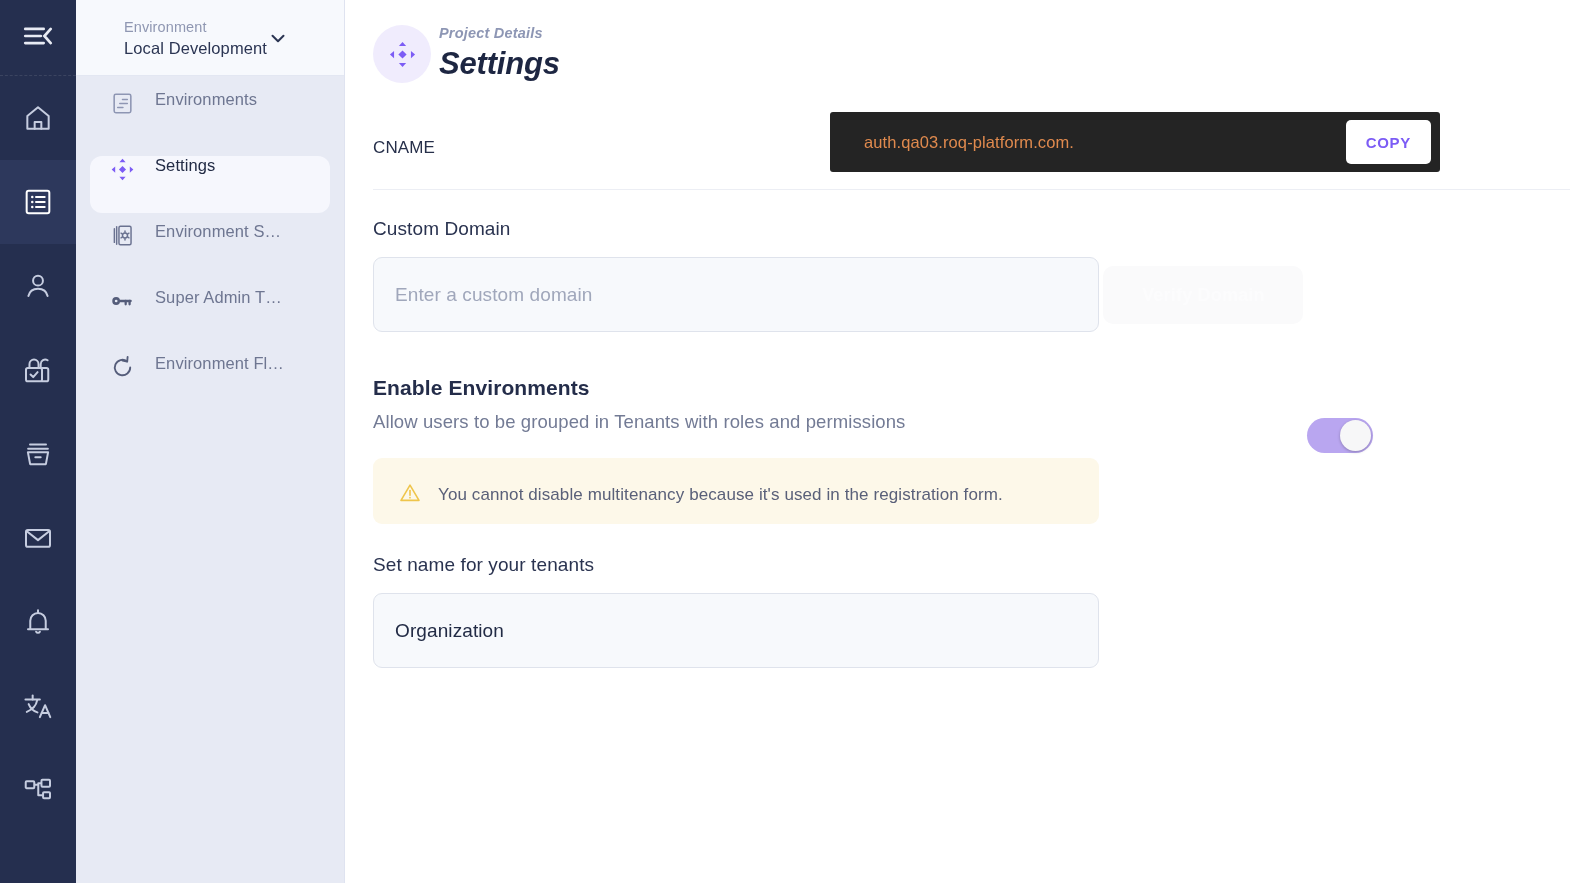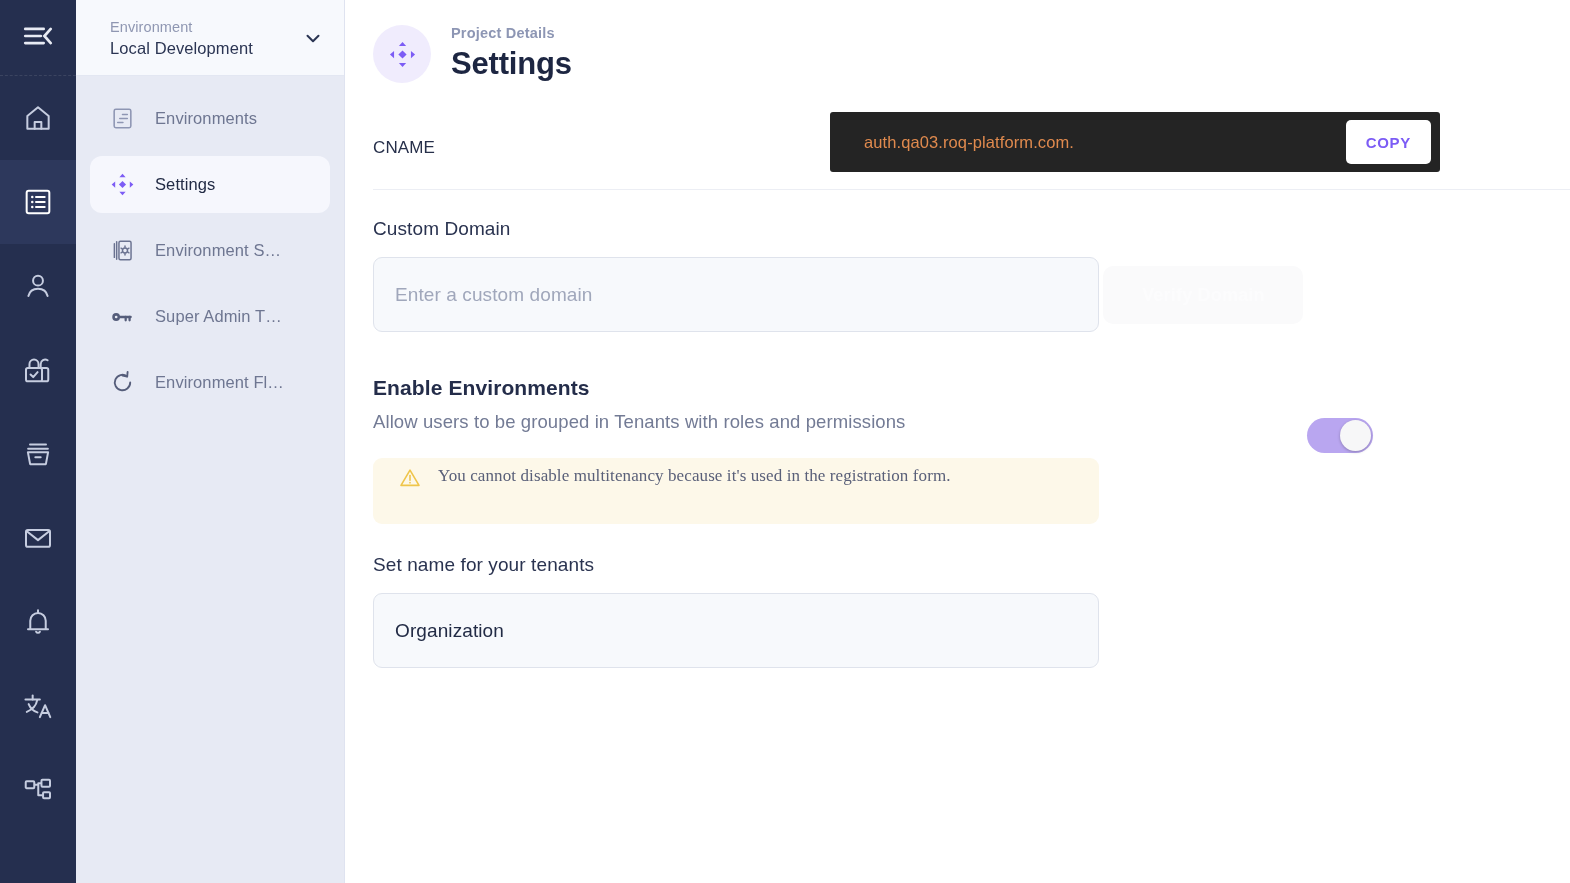--- a/index.html
+++ b/index.html
@@ -32,45 +32,45 @@
 
   
   .sidebar {
     width: 269px; flex: 0 0 269px; height: 883px;
     background: #e7eaf4;
     display: flex; flex-direction: column;
     border-right: 1px solid #dfe3f0;
   }
   .env-switch {
     height: 76px; background: #f7f9fd;
-    padding: 10px 20px 10px 34px;
-    display: flex; align-items: center; justify-content: space-between;
+    padding: 10px 20px 10px 13px;
+    display: flex; align-items: center; justify-content: center;
     cursor: pointer;
     border-bottom: 1px solid #e3e7f2;
   }
   .env-label { font-size: 14.5px; color: #8f97b2; line-height: 20px; letter-spacing: .1px; }
   .env-value { font-size: 16.5px; color: #2b3553; line-height: 22px; letter-spacing: .1px; }
   .chev { color: #2b3553; display: flex; align-items: center; }
 
   .nav { padding: 14px 14px 0 14px; display: flex; flex-direction: column; gap: 9px; }
   .nav-item {
     height: 57px; border-radius: 12px;
-    display: flex; align-items: center; gap: 20px;
+    display: flex; gap: 20px;
     padding: 0 14px 0 19px;
     cursor: pointer;
   }
   .nav-item.active { background: #f6f7fd; }
   .nav-ico { width: 26px; height: 26px; display: flex; align-items: center; justify-content: center; flex: 0 0 26px; }
   .nav-text { font-size: 16.5px; color: #6e7691; letter-spacing: .1px; white-space: nowrap; }
   .nav-item.active .nav-text { color: #222b45; }
 
   
   .main { flex: 1 1 auto; height: 883px; background: #fff; position: relative; overflow: hidden; }
 
-  .page-head { display: flex; align-items: center; gap: 20px; padding: 24px 0 0 28px; }
+  .page-head { display: flex; align-items: center; gap: 8px; padding: 24px 0 0 28px; font-style: italic; }
   .page-head-ico {
     width: 58px; height: 58px; border-radius: 50%;
     background: #f0ecfd; display: flex; align-items: center; justify-content: center;
     flex: 0 0 58px;
   }
   .eyebrow { font-size: 14.5px; font-weight: bold; color: #8d96b4; letter-spacing: .2px; line-height: 18px; }
   .page-title { font-size: 31px; font-weight: bold; color: #1d2642; line-height: 40px; letter-spacing: -.2px; margin-top: 2px; }
 
   .cname-row {
     margin-top: 23px; margin-left: 28px;
@@ -132,23 +132,22 @@
   }
   .switch .knob {
     position: absolute; top: 2px; right: 2px;
     width: 31px; height: 31px; border-radius: 50%;
     background: #f7f7f8; box-shadow: 0 1px 3px rgba(0,0,0,.25);
   }
 
   .alert {
     margin-top: 25px; width: 726px; min-height: 66px;
     background: #fdf8e9; border-radius: 9px;
-    display: flex; gap: 16px;
+    display: flex; align-items: center; gap: 16px;
     padding: 8px 22px 0 25px;
-    font-family: Liberation Serif, serif;
   }
   .alert-text { font-size: 17px; color: #5a6079; letter-spacing: .1px; }
 
   .tenant-block { margin-top: 30px; }
 </style>
 </head>
 <body>
 
 <div class="app">
 

